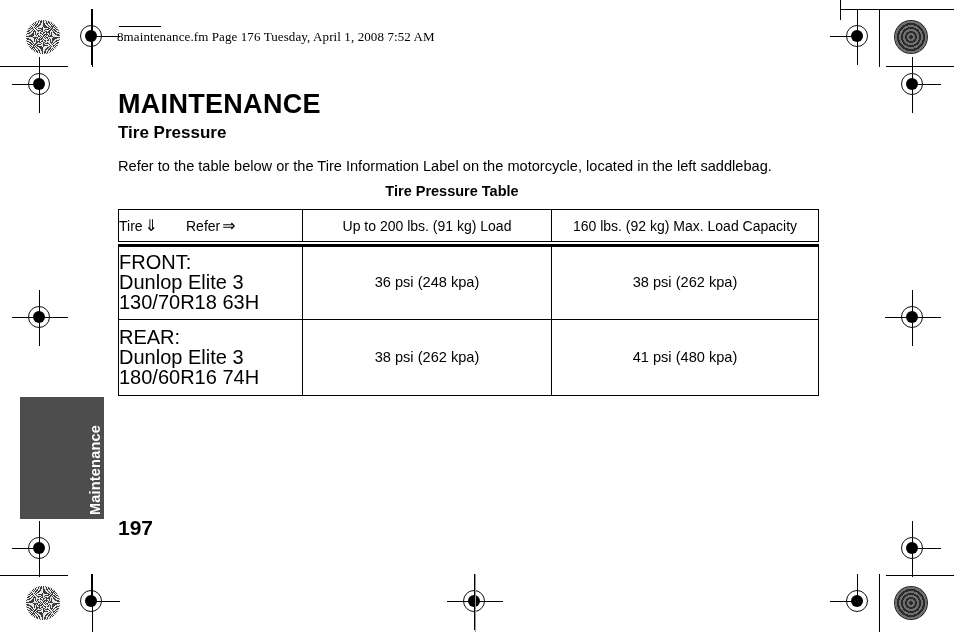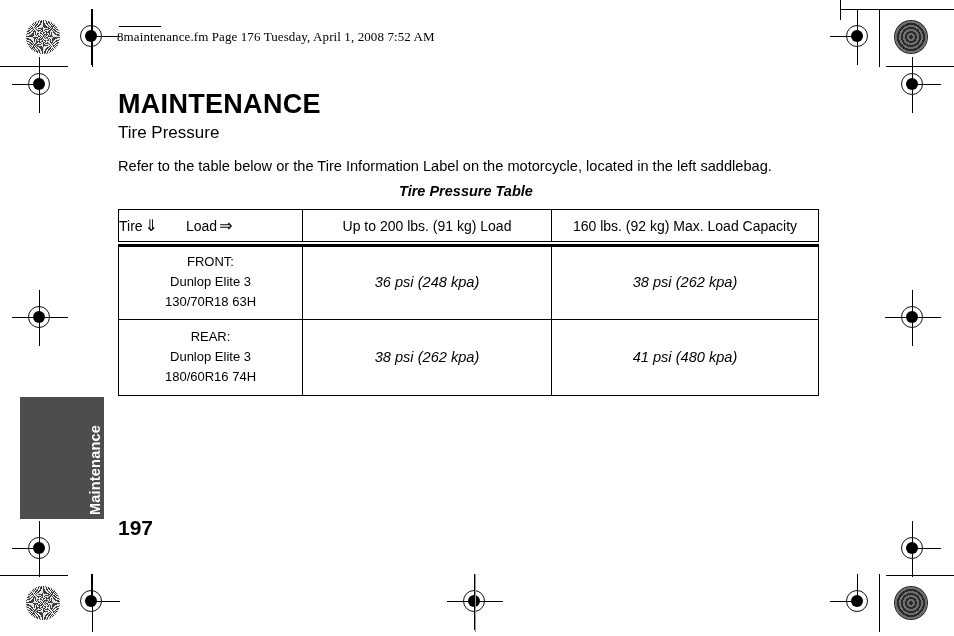--- a/index.html
+++ b/index.html
@@ -113,40 +113,39 @@
     font-size: 27px;
     font-weight: bold;
     letter-spacing: 0.3px;
     line-height: 1;
   }
   .section-title {
     position: absolute;
     left: 118px;
     top: 110px;
     font-size: 17px;
-    font-weight: normal;
+    font-weight: bold;
     line-height: 1;
   }
   .body-text {
     position: absolute;
     left: 118px;
     top: 142px;
     width: 704px;
     font-size: 14.6px;
     line-height: 19px;
   }
   .table-caption {
     position: absolute;
-    left: 116px;
+    left: 102px;
     top: 183px;
     width: 700px;
     text-align: center;
     font-size: 14.5px;
     font-weight: bold;
-    font-style: italic;
   }
 
   
   .tire-table {
     position: absolute;
     left: 118px;
     top: 209px;
     width: 700px;
     border-collapse: collapse;
     table-layout: fixed;
@@ -183,31 +182,30 @@
     font-weight: normal;
     padding: 0 2px;
   }
   .th-tire-load .gap { display: inline-block; width: 26px; }
   .th-load-col {
     text-align: center;
     font-size: 13.6px;
     white-space: nowrap;
   }
   .tire-cell {
-    text-align: center;
+    text-align: left;
     padding: 9px 0 9px 7px;
-    font-size: 13px;
+    font-size: 20px;
     line-height: 20px;
     height: 76px;
     box-sizing: border-box;
   }
   .psi-cell {
     text-align: center;
     font-size: 14.6px;
-    font-style: italic;
   }
 
   
   .side-tab {
     position: absolute;
     left: 20px;
     top: 397px;
     width: 84px;
     height: 122px;
     background: #4d4d4d;
@@ -331,21 +329,21 @@
 
   <table class="tire-table">
     <colgroup>
       <col class="col-tire">
         <col class="col-load1">
         <col class="col-load2">
     </colgroup>
     <thead>
       <tr>
         <th class="th-tire-load">
-          <span>Tire</span><span class="arrow">⇓</span><span class="gap"></span><span>Load</span><span class="arrow">⇒</span>
+          <span>Tire</span><span class="arrow">⇓</span><span class="gap"></span><span>Refer</span><span class="arrow">⇒</span>
         </th>
         <th class="th-load-col">Up to 200 lbs. (91 kg) Load</th>
         <th class="th-load-col">160 lbs. (92 kg) Max. Load Capacity</th>
       </tr>
     </thead>
     <tbody>
       <tr class="first-body">
         <td class="tire-cell">
           <div>FRONT:</div>
           <div>Dunlop Elite 3</div>

